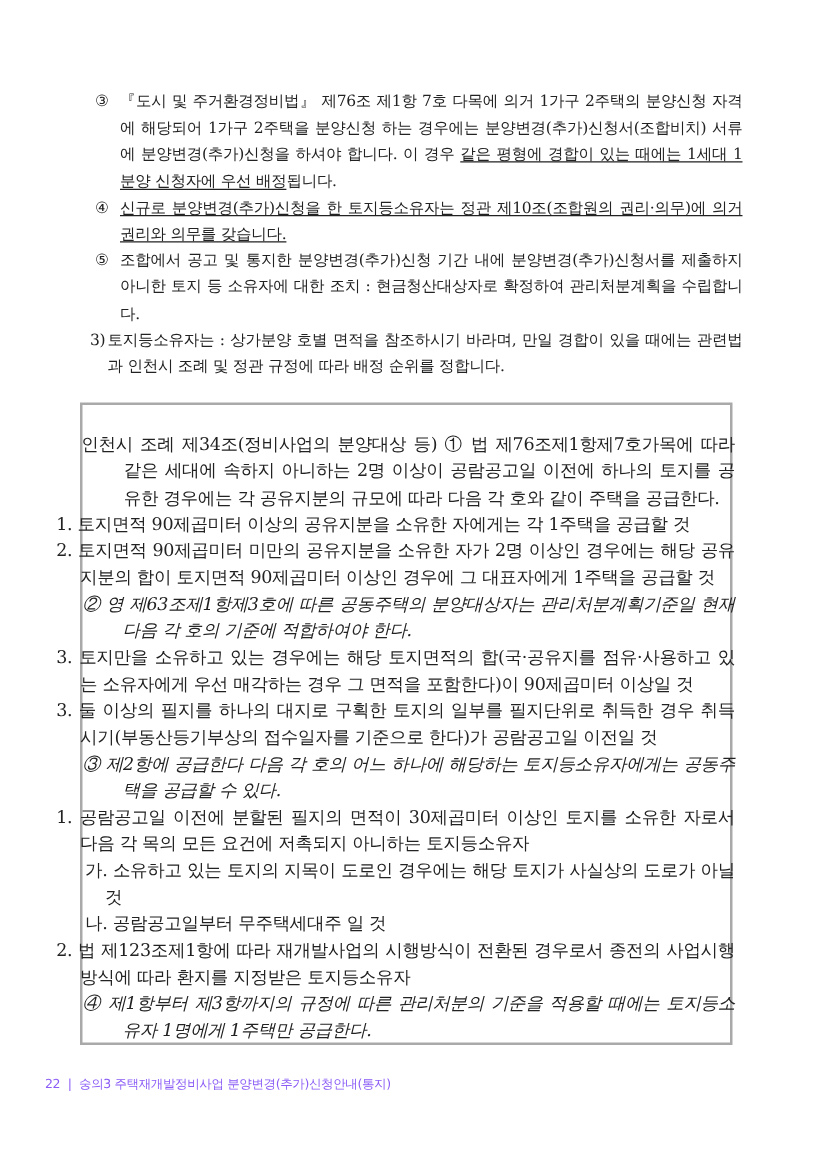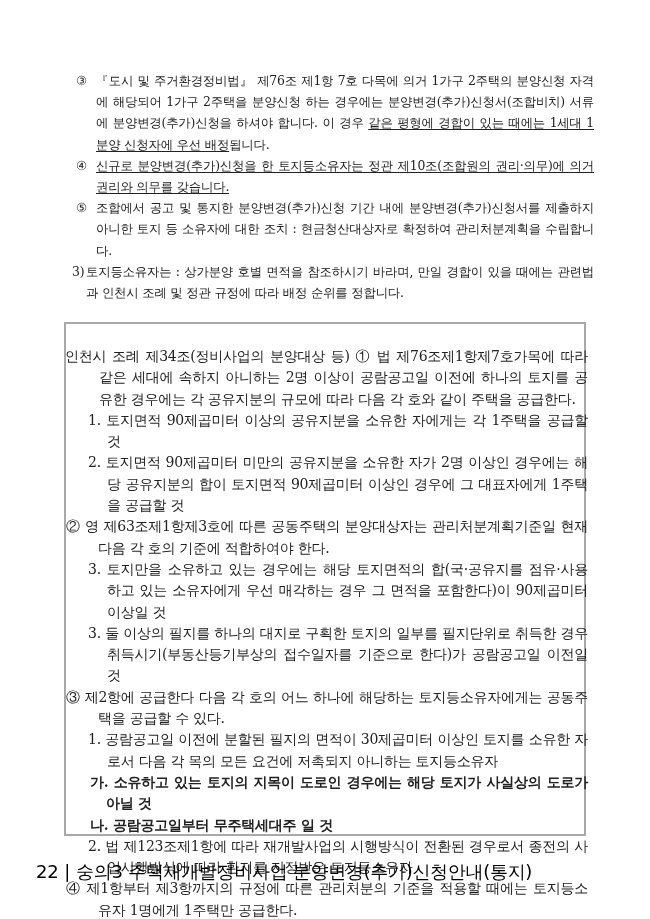--- a/index.html
+++ b/index.html
@@ -10,25 +10,25 @@
     .item { position:relative; padding-left:32px; text-align:justify; text-align-last:left; }
     .item .num { position:absolute; left:12px; top:0; }
     .item.sec { padding-left:22px; }
     .item.sec .num { left:8px; }
     u { text-decoration:underline; text-underline-offset:2px; }
     .box { position:absolute; left:64px; top:322px; width:522px; height:514px;
            border:2px solid #a9a9a9; box-sizing:border-box; }
     .boxin { position:absolute; left:-2px; top:22px; width:524px; font-size:14px; line-height:21.3px; letter-spacing:-0.25px; }
     .p { position:relative; text-align:justify; text-align-last:left; }
     .lv0 { padding-left:35px; text-indent:-34px; }
-    .lv0c { padding-left:34px; text-indent:-32px; }
-    .lv1 { padding-left:43px; text-indent:-19px; }
-    .lv2 { padding-left:42px; text-indent:-16px;font-weight:bold; }
+    .lv0c { padding-left:34px; text-indent:-32px;font-style:italic; }
+    .lv1 { text-indent:-19px; }
+    .lv2 { padding-left:20px; text-indent:-16px; }
     .footer { position:absolute; left:36px; top:860px; font-family:"DejaVu Sans","Liberation Sans",sans-serif;
-              font-size:18px; color:#000000; letter-spacing:-0.3px; }
+              font-size:10px; color:#8b5cf6; letter-spacing:-0.3px; }
     .footer .sep { margin:0 6px; }
   </style>
 </head>
 <body>
 
 <div class="page">
 
   <div class="top">
     <div class="item">
       <span class="num">③</span>

